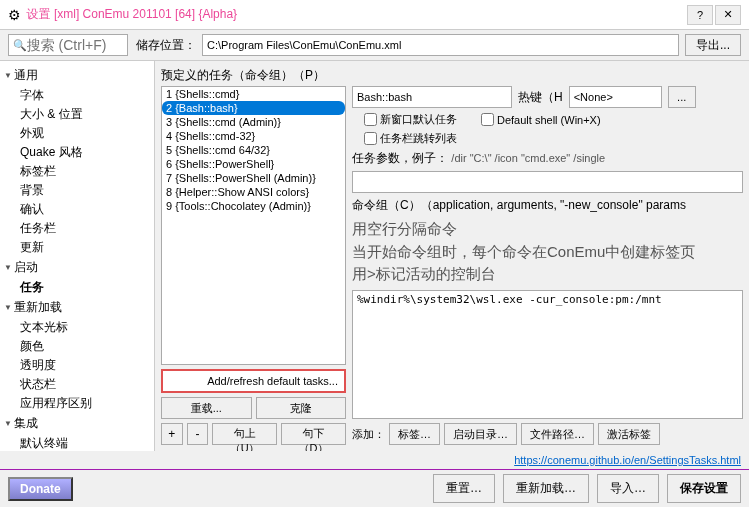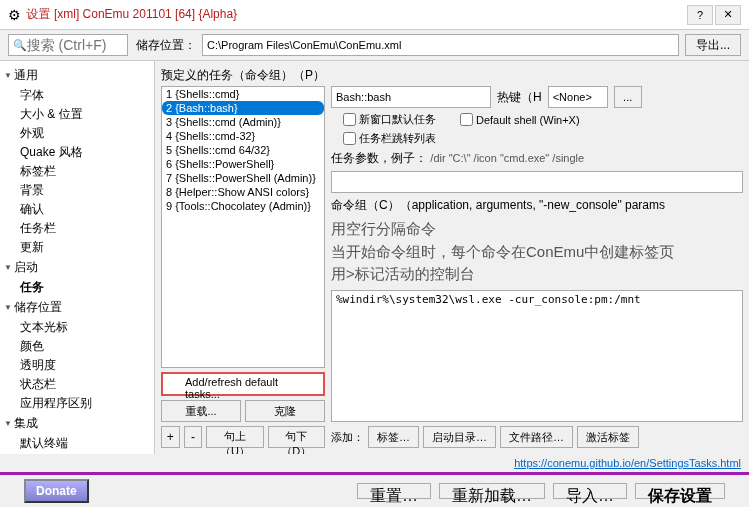--- a/index.html
+++ b/index.html
@@ -21,21 +21,21 @@
       padding: 4px 8px;
       height: 30px;
     }
     .title-bar-left {
       display: flex;
       align-items: center;
       gap: 6px;
     }
     .title-bar-text {
       font-size: 12px;
-      color: #b91c1c;
+      color: #ec4899;
     }
     .title-bar-controls {
       display: flex;
       gap: 2px;
     }
     .title-btn {
       width: 26px;
       height: 20px;
       border: 1px solid #ccc;
       background: #f0f0f0;
@@ -153,21 +153,21 @@
     }
 
     .tasks-row {
       display: flex;
       gap: 6px;
       flex: 1;
       min-height: 0;
     }
 
     .tasks-list-panel {
-      width: 164px;
+      width: 185px;
       display: flex;
       flex-direction: column;
       gap: 4px;
     }
     .tasks-list {
       border: 1px solid #aaa;
       background: #fff;
       overflow-y: auto;
       flex: 1;
     }
@@ -175,24 +175,24 @@
       padding: 1px 4px;
       font-size: 11px;
       cursor: pointer;
       white-space: nowrap;
     }
     .task-item.selected { background: #0078d7; color: #fff; border-radius: 6px; }
 
     .add-refresh-btn {
       border: 2px solid #e05050;
       background: #fff;
-      padding: 2px 22px;
-      font-size: 11px;
-      cursor: pointer;
-      text-align: left;
+      padding: 2px 6px;
+      font-size: 11px;
+      cursor: pointer;
+      text-align: right;
       height: 24px;
     }
 
     .tasks-list-buttons {
       display: flex;
       gap: 4px;
     }
     .list-btn {
       flex: 1;
       border: 1px solid #aaa;
@@ -231,21 +231,21 @@
       padding: 1px 4px;
       font-size: 11px;
       height: 22px;
     }
     .hotkey-label { font-size: 12px; white-space: nowrap; }
     .hotkey-select {
       border: 1px solid #aaa;
       padding: 1px 4px;
       font-size: 11px;
       height: 22px;
-      width: 60px;
+      width: 93px;
     }
     .dots-btn {
       border: 1px solid #aaa;
       background: #f0f0f0;
       padding: 2px 6px;
       font-size: 11px;
       cursor: pointer;
       height: 22px;
       width: 28px;
     }
@@ -311,43 +311,43 @@
     .link-text {
       font-size: 11px;
       color: #0066cc;
       text-decoration: underline;
       cursor: pointer;
     }
 
     .footer {
       display: flex;
       align-items: center;
-      padding: 4px 24px;
+      padding: 4px 8px;
       gap: 8px;
-      border-top: 3px solid #a21caf;
+      border-top: 1px solid #a21caf;
       background: #f0f0f0;
     }
     .donate-btn {
       border: 2px outset #888;
       background: linear-gradient(to bottom, #b0b0ff, #8080cc);
       color: #fff;
       padding: 2px 10px;
       font-size: 12px;
       cursor: pointer;
       height: 24px;
       font-weight: bold;
     }
     .footer-spacer { flex: 1; }
     .footer-btn {
       border: 1px solid #aaa;
       background: #f0f0f0;
       padding: 2px 12px;
-      font-size: 16px;
-      cursor: pointer;
-      height: 16px;
+      font-size: 12px;
+      cursor: pointer;
+      height: 29px;
     }
 
     .plus-minus-row {
       display: flex;
       align-items: center;
       gap: 4px;
     }
     .pm-btn {
       border: 1px solid #aaa;
       background: #f0f0f0;
@@ -424,21 +424,21 @@
         </div>
       <div class="sidebar-section-header">
         <span class="triangle">▼</span>
         <span>启动</span>
       </div>
       <div class="sidebar-item indent1 bold">
           <span style="font-weight:bold;">任务</span>
         </div>
       <div class="sidebar-section-header">
         <span class="triangle">▼</span>
-        <span>储存位置</span>
+        <span>重新加载</span>
       </div>
       <div class="sidebar-item indent1">
           <span>文本光标</span>
         </div>
       <div class="sidebar-item indent1">
           <span>颜色</span>
         </div>
       <div class="sidebar-item indent1">
           <span>透明度</span>
         </div>

